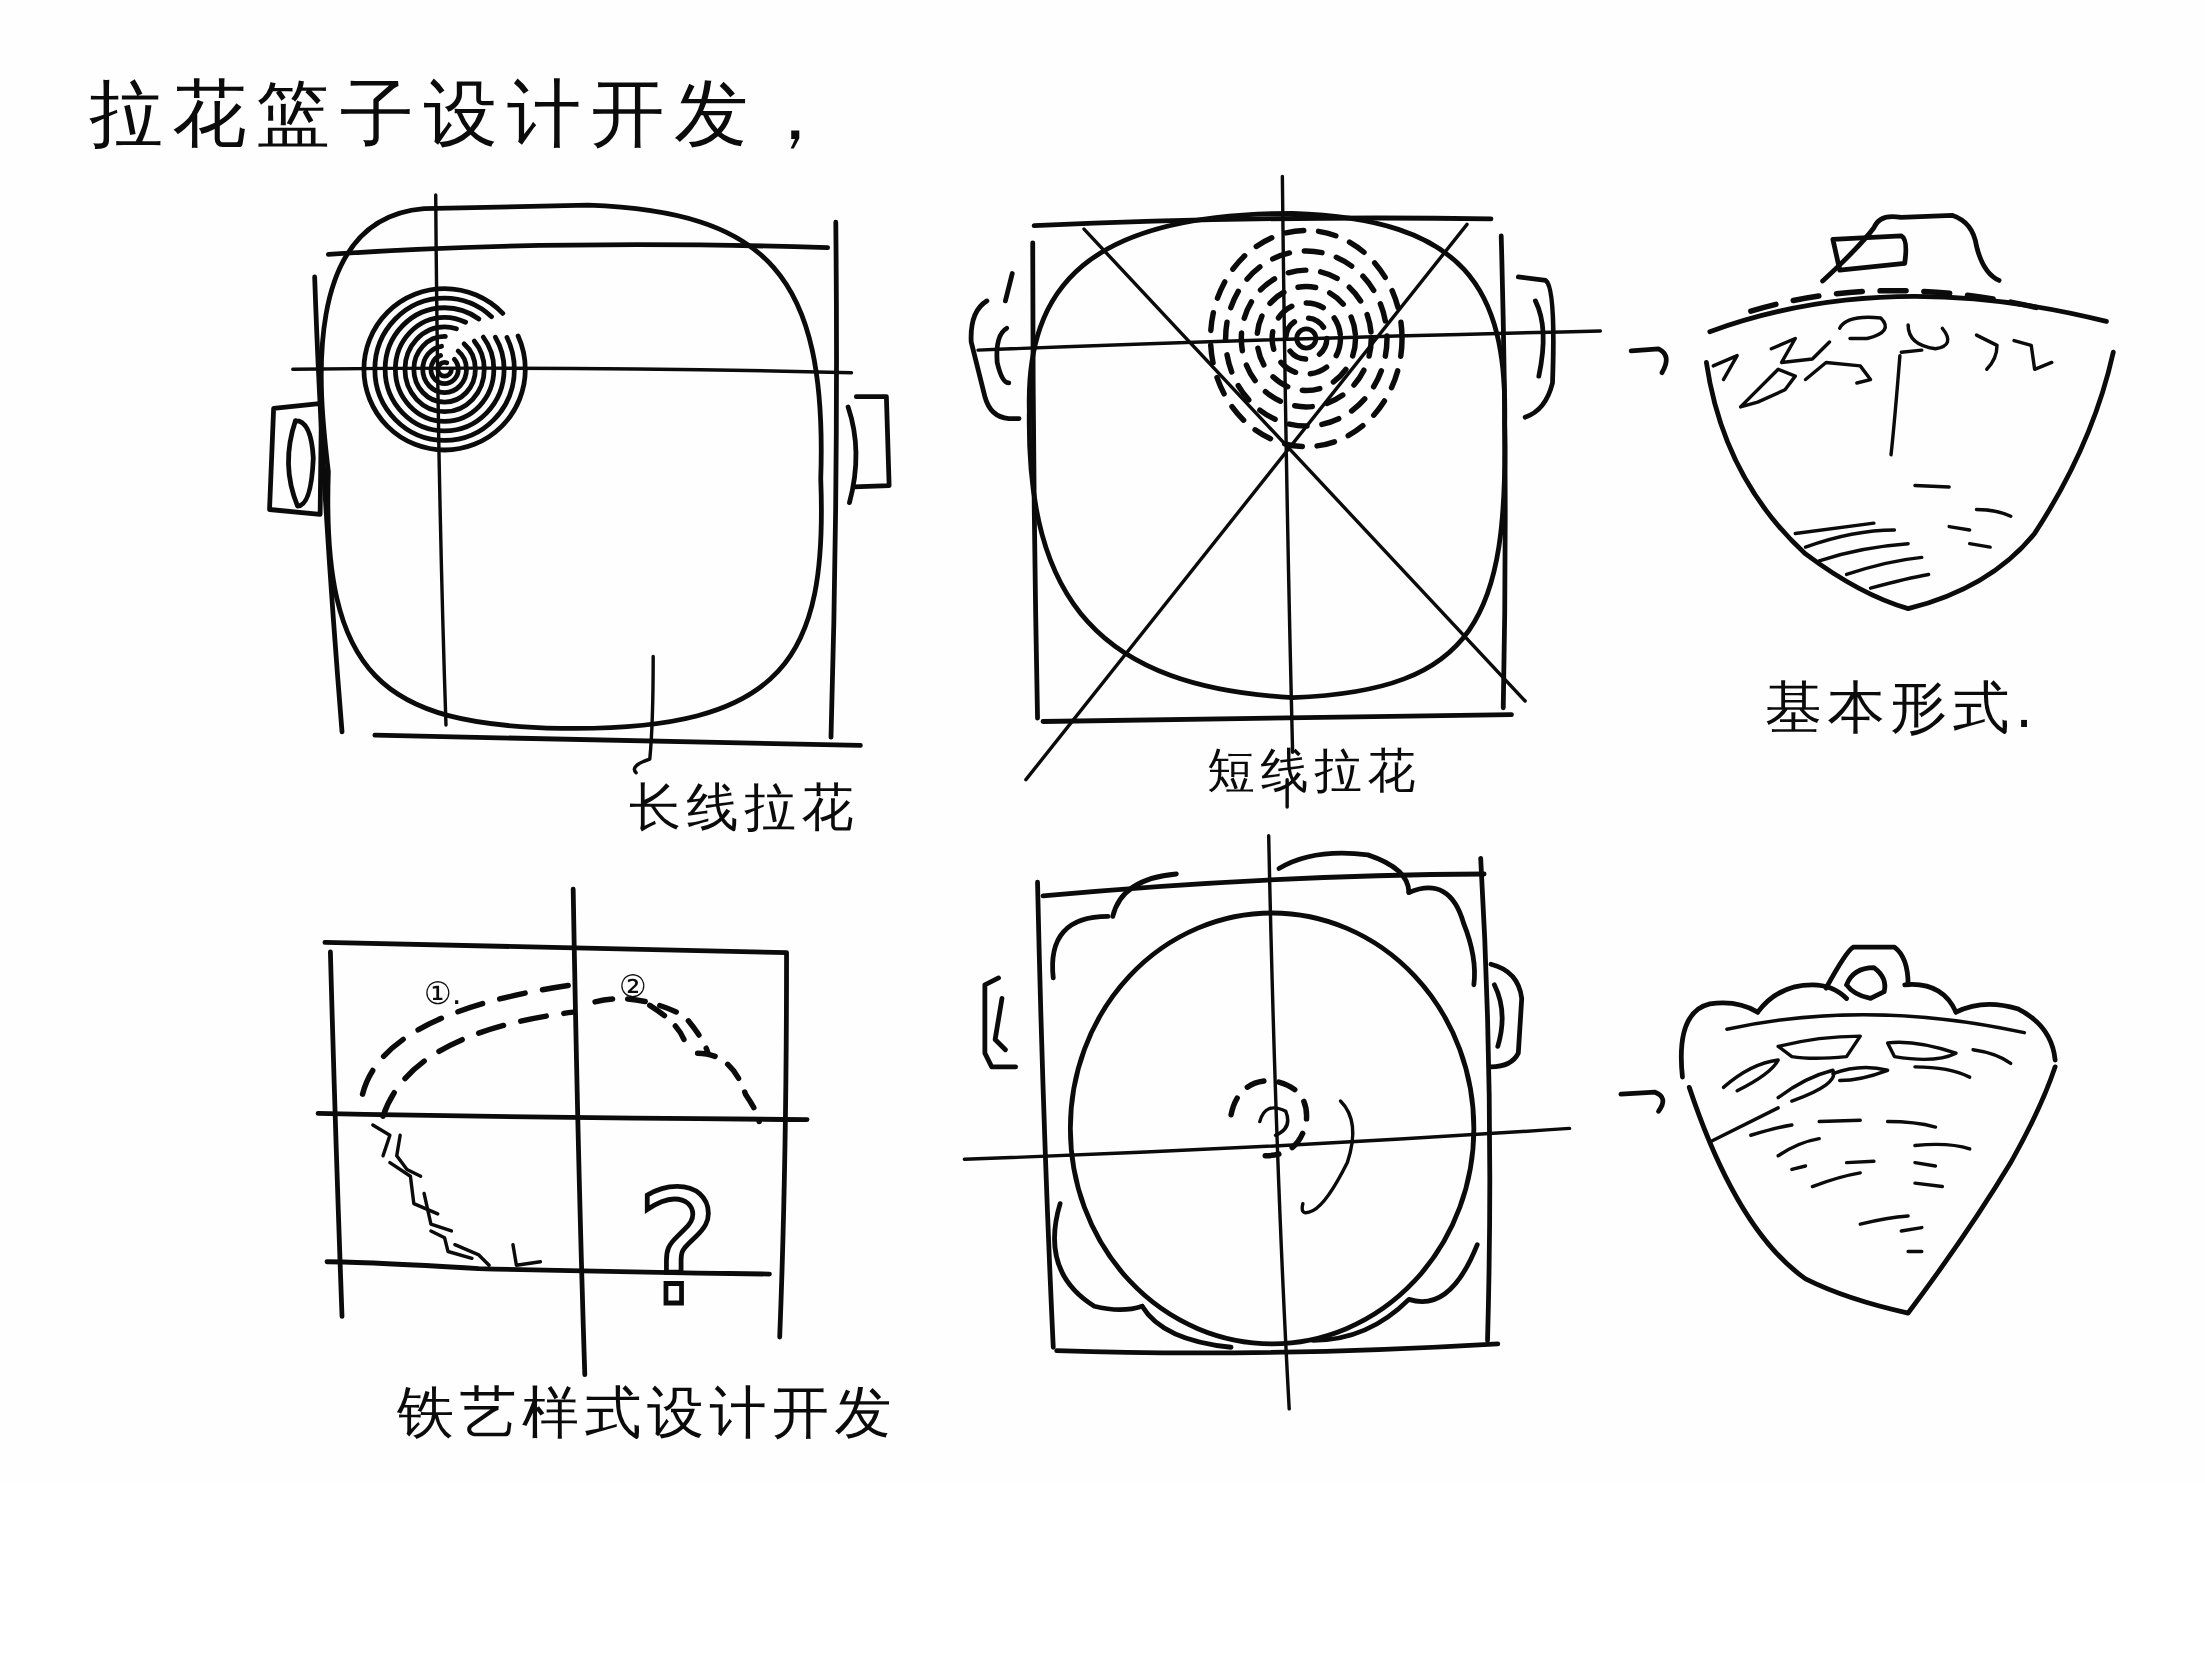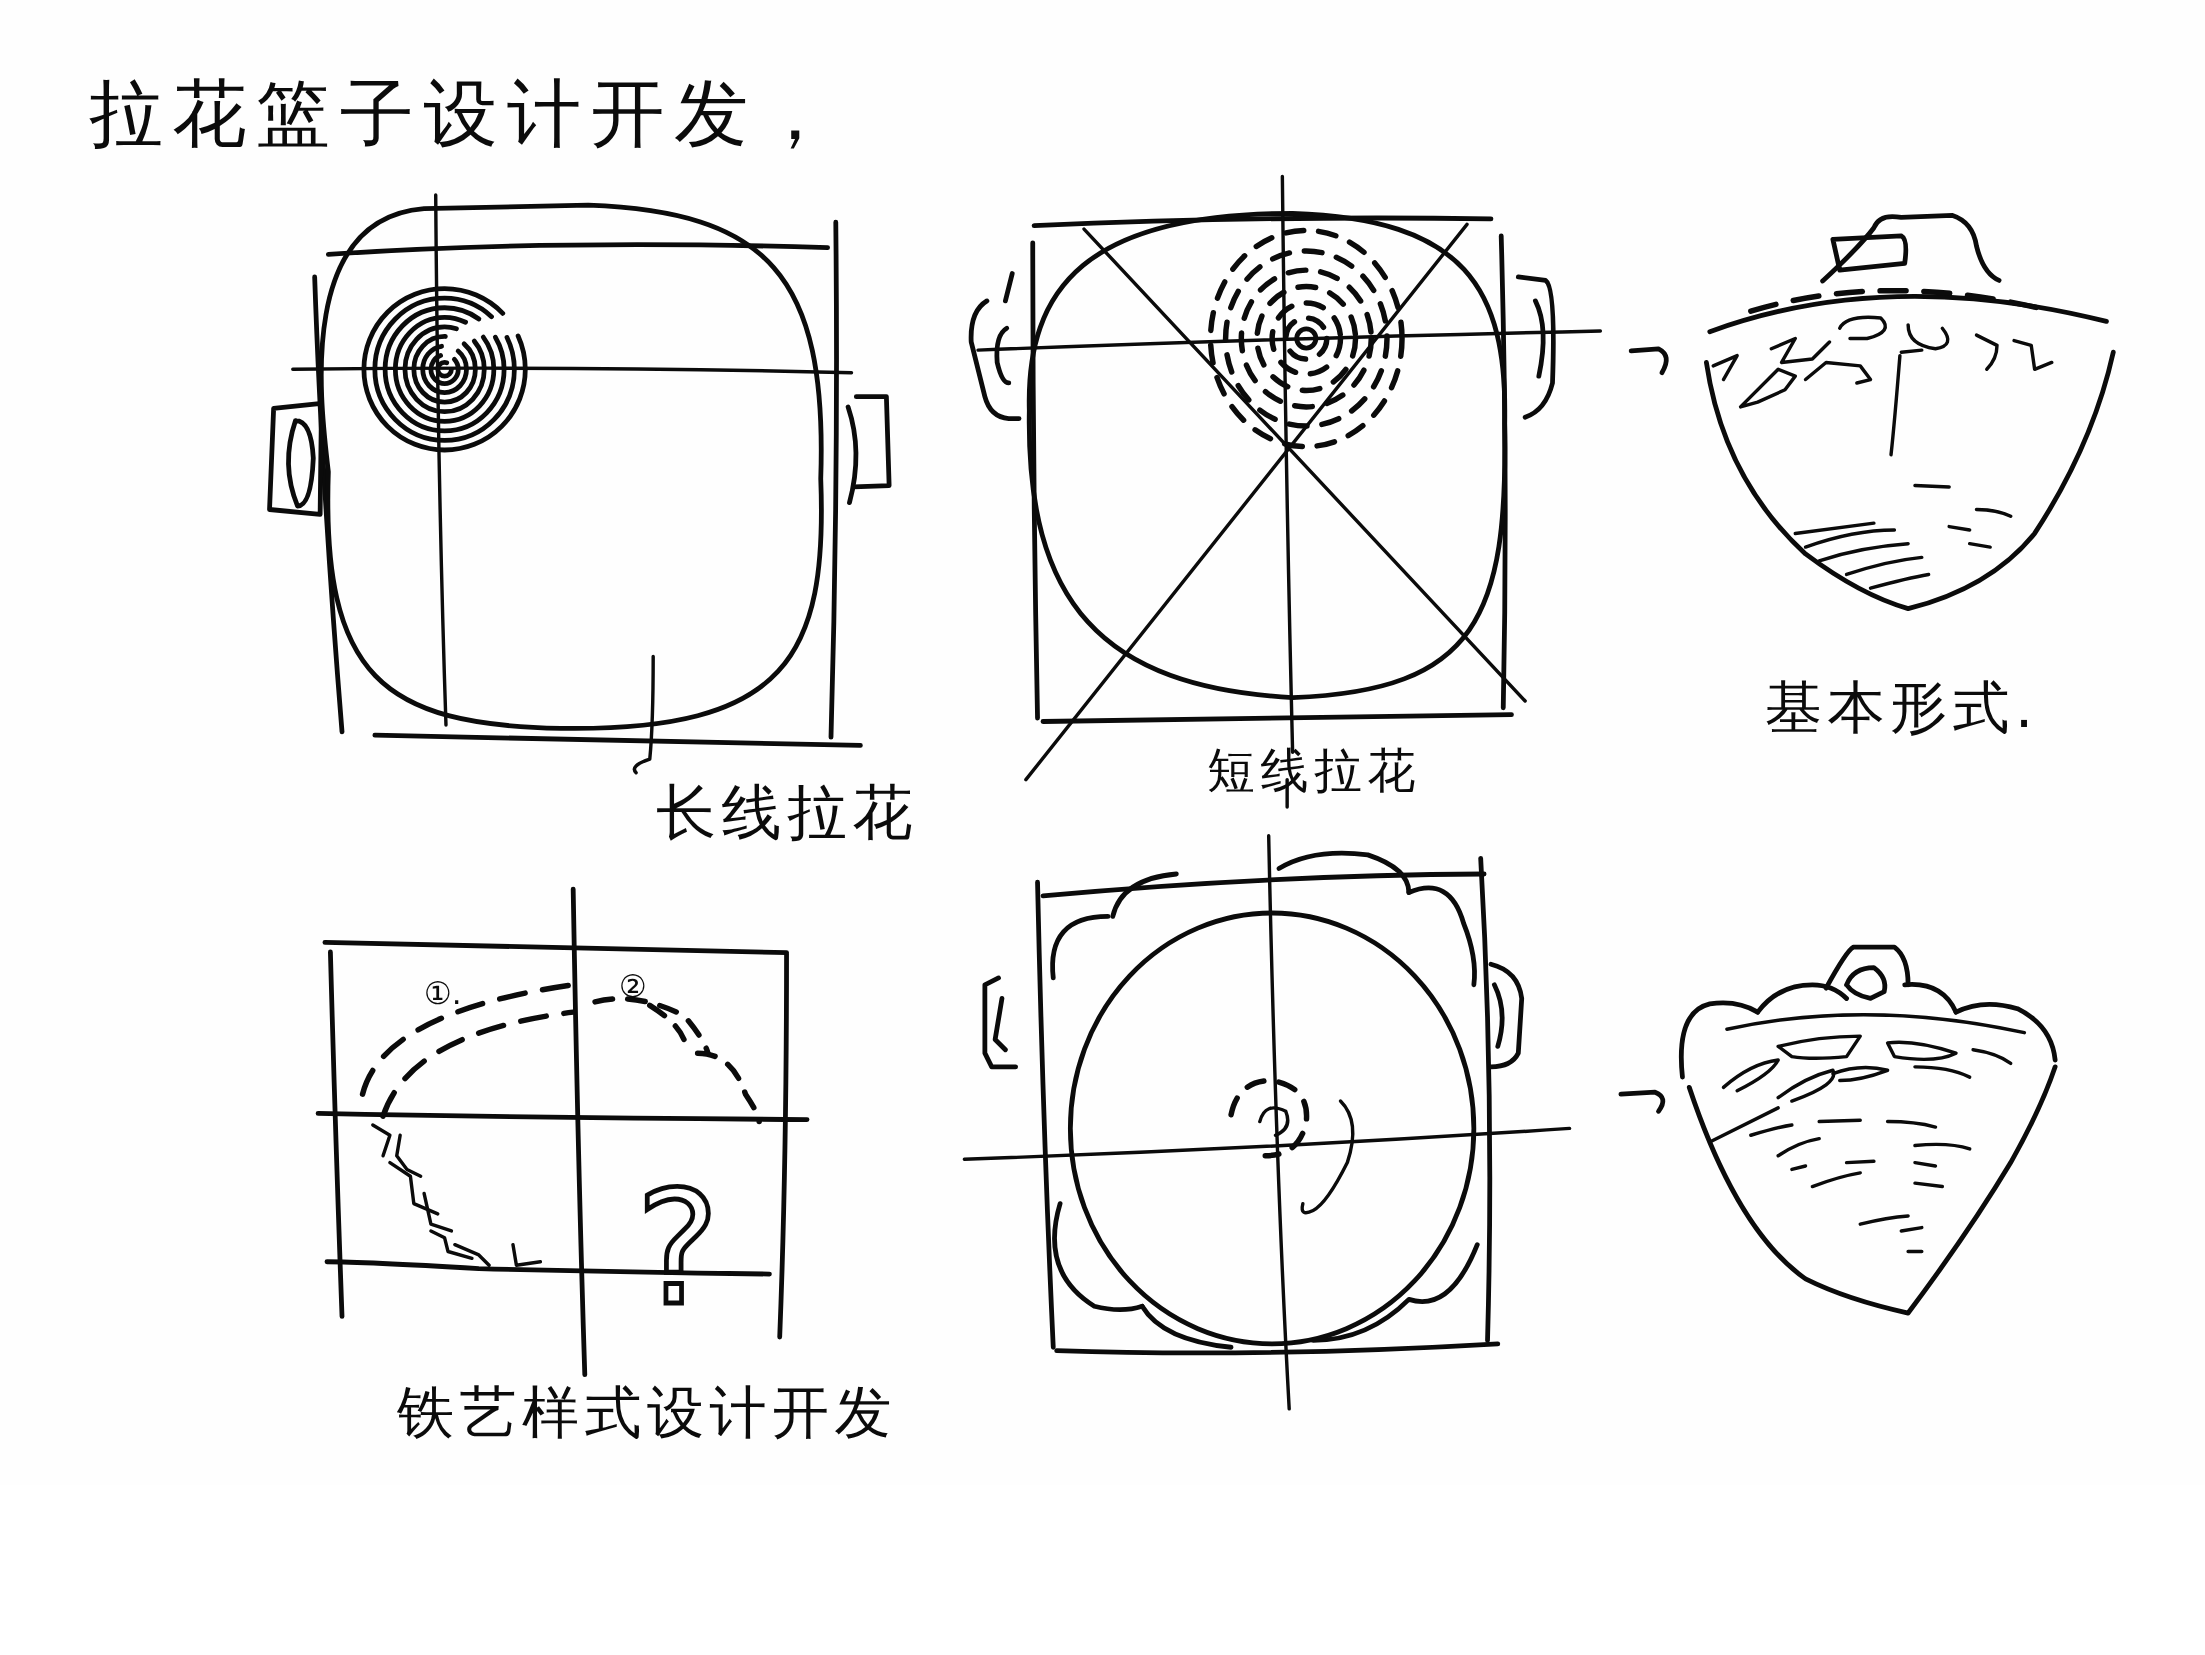--- a/index.html
+++ b/index.html
@@ -7,21 +7,21 @@
          font-family: "DejaVu Sans", sans-serif; }
   #sheet { position: absolute; left: 0; top: 0; width: 2205px; height: 1485px; background: #fefefe; }
   svg { position: absolute; left: 0; top: 0; }
   .ink { fill: none; stroke: #0b0b0b; stroke-width: 7; stroke-linecap: round; stroke-linejoin: round; }
   .ink-thin { fill: none; stroke: #0b0b0b; stroke-width: 5; stroke-linecap: round; stroke-linejoin: round; }
   .dash { fill: none; stroke: #0b0b0b; stroke-width: 8; stroke-linecap: round; stroke-dasharray: 38 26; }
   .dash-s { fill: none; stroke: #0b0b0b; stroke-width: 8; stroke-linecap: round; stroke-dasharray: 26 22; }
   .label { position: absolute; color: #0b0b0b; font-family: "DejaVu Sans", sans-serif;
            white-space: nowrap; letter-spacing: 5.5px; font-weight: normal; }
   .title { left: 89px; top: 65px; font-size: 74px; letter-spacing: 9.6px; }
-  .lbl-long { left: 656px; top: 773px; font-size: 60px; }
+  .lbl-long { left: 629px; top: 773px; font-size: 52px; }
   .lbl-short { left: 1207px; top: 739px; font-size: 48px; }
   .lbl-basic { left: 1765px; top: 670px; font-size: 57px; text-align: right; }
   .lbl-iron { left: 397px; top: 1375px; font-size: 57px; }
   .marker { position: absolute; font-size: 31px; color: #0b0b0b; }
   .m1 { left: 424px; top: 975px; }
   .m2 { left: 619px; top: 968px; }
   .qmark { position: absolute; left: 636px; top: 1170px; font-size: 157px; color: #fff;
            -webkit-text-stroke: 4.8px #0b0b0b; font-family: "DejaVu Sans", sans-serif; line-height: 1; }
 </style>
 </head>

